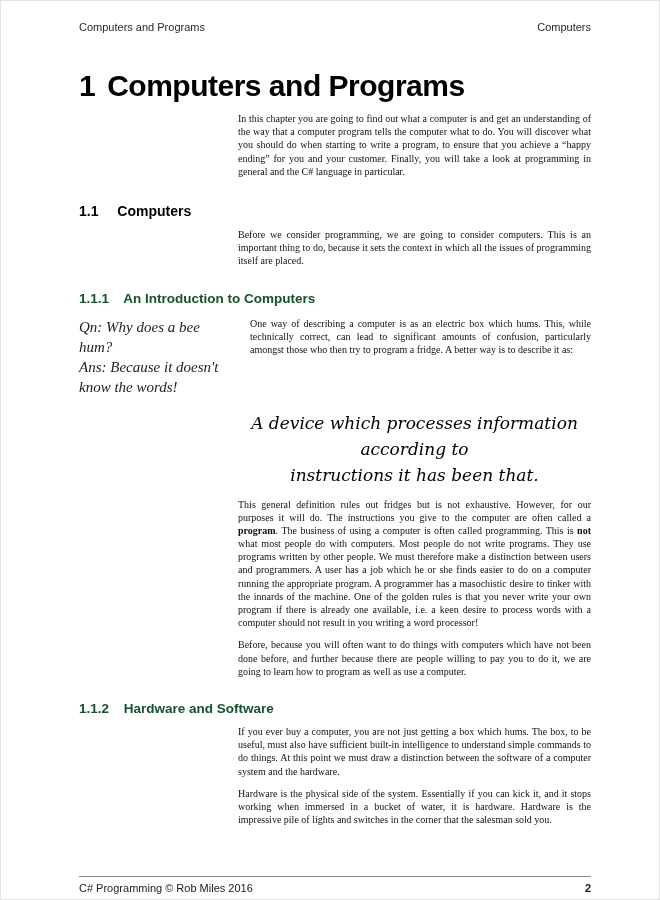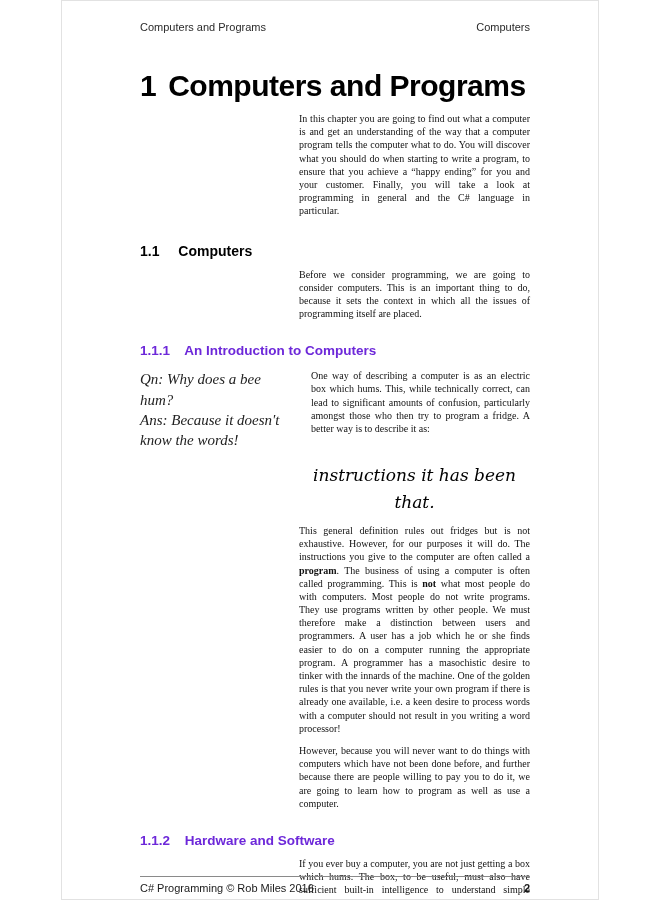--- a/index.html
+++ b/index.html
@@ -1,21 +1,21 @@
 <!DOCTYPE html>
 <html><head>
 <meta charset="utf-8">
 <style>
   * { margin: 0; padding: 0; box-sizing: border-box; }
   html, body { background: #ffffff; }
   body { font-family: "Liberation Serif", serif; color: #1a1a1a; }
 
   .page {
     position: relative;
-    width: 538px;
+    width: 660px;
     height: 900px;
     margin: 0 auto;
     background: #ffffff;
     border: 1px solid #e2e2e2;
     padding: 20px 68px 0 78px;
     overflow: hidden;
   }
 
   .running-header {
     display: flex;
@@ -56,21 +56,21 @@
     font-size: 14px;
     color: #000;
   }
   h2.sec .num { margin-right: 15px; }
 
   h3.subsec {
     margin-top: 23px;
     font-family: "Liberation Sans", sans-serif;
     font-weight: bold;
     font-size: 13.5px;
-    color: #6d28d9;
+    color: #14532d;
   }
   h3.subsec .num { margin-right: 11px; }
 
   .note-row {
     display: grid;
     grid-template-columns: 159px 1fr;
     margin-top: 11px;
   }
   .margin-note {
     font-style: italic;
@@ -143,24 +143,25 @@
   <div class="note-row">
     <div class="margin-note">
       <div>Qn: Why does a bee hum?</div>
       <div>Ans: Because it doesn't know the words!</div>
     </div>
     <p class="body-text">One way of describing a computer is as an electric box which hums. This, while technically correct, can lead to significant amounts of confusion, particularly amongst those who then try to program a fridge. A better way is to describe it as:</p>
   </div>
 
   <div class="body-col">
     <div class="quote">
+      <div>A device which processes information according to</div>
       <div>instructions it has been that.</div>
     </div>
     <p class="body-text"><span>This general definition rules out fridges but is not exhaustive. However, for our purposes it will do. The instructions you give to the computer are often called a </span><span style="font-weight: bold;">program</span><span>. The business of using a computer is often called programming. This is </span><span style="font-weight: bold;">not</span><span> what most people do with computers. Most people do not write programs. They use programs written by other people. We must therefore make a distinction between users and programmers. A user has a job which he or she finds easier to do on a computer running the appropriate program. A programmer has a masochistic desire to tinker with the innards of the machine. One of the golden rules is that you never write your own program if there is already one available, i.e. a keen desire to process words with a computer should not result in you writing a word processor!</span></p>
-    <p class="body-text">However, because you will never want to do things with computers which have not been done before, and further because there are people willing to pay you to do it, we are going to learn how to program as well as use a computer.</p>
+    <p class="body-text">Before, because you will often want to do things with computers which have not been done before, and further because there are people willing to pay you to do it, we are going to learn how to program as well as use a computer.</p>
   </div>
 
   <h3 class="subsec">
     <span class="num">1.1.2</span>
     <span>Hardware and Software</span>
   </h3>
   <div class="body-col">
     <p class="body-text">If you ever buy a computer, you are not just getting a box which hums. The box, to be useful, must also have sufficient built-in intelligence to understand simple commands to do things. At this point we must draw a distinction between the software of a computer system and the hardware.</p>
     <p class="body-text">Hardware is the physical side of the system. Essentially if you can kick it, and it stops working when immersed in a bucket of water, it is hardware. Hardware is the impressive pile of lights and switches in the corner that the salesman sold you.</p>
 

